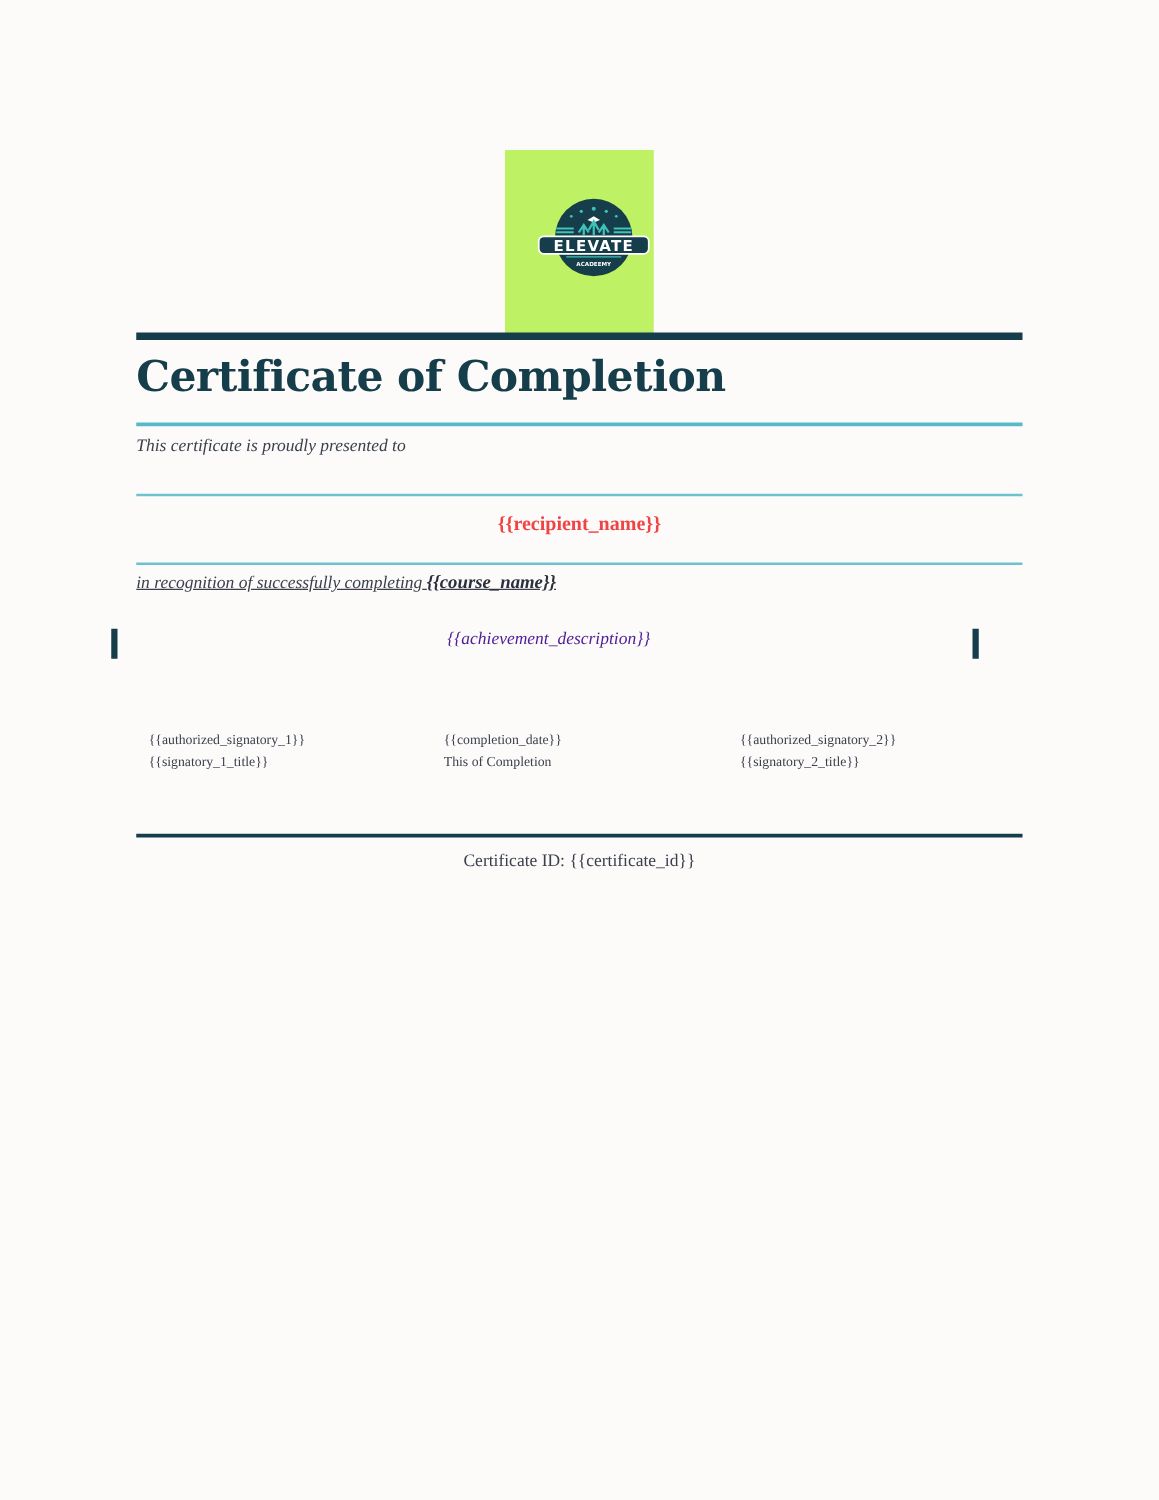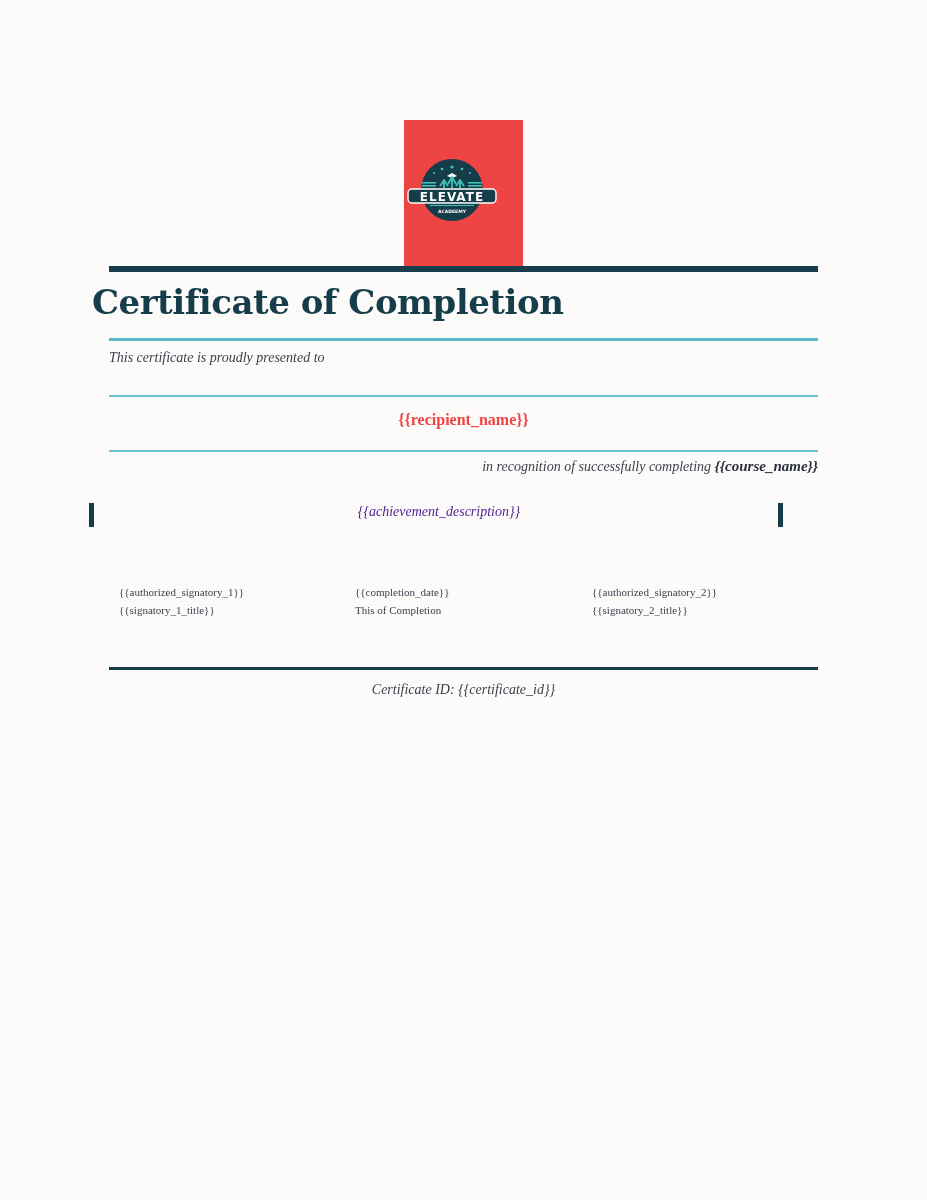--- a/index.html
+++ b/index.html
@@ -6,57 +6,57 @@
   body {
     width: 927px; height: 1200px;
     background: #fcfbfa;
     position: relative;
     font-family: "Liberation Serif", "DejaVu Serif", serif;
     color: #2f3441;
     overflow: hidden;
   }
   .logo {
     position: absolute; left: 404px; top: 120px; width: 119px; height: 148px;
-    background: #ef4444;
-    display: flex; align-items: center; justify-content: flex-start;
+    background: #bef264;
+    display: flex; align-items: center; justify-content: flex-end;
   }
   .rule-top { position: absolute; left: 109px; top: 266px; width: 709px; height: 6px; background: #163d4a; }
   .title {
-    position: absolute; left: 92px; top: 282px;
+    position: absolute; left: 109px; top: 282px;
     font-family: "DejaVu Serif", serif; font-weight: bold;
     font-size: 34px; color: #163d4a; letter-spacing: -0.5px; white-space: nowrap;
   }
   .rule-teal { position: absolute; left: 109px; top: 338px; width: 709px; height: 3px; background: #58b9c9; }
   .presented {
     position: absolute; left: 109px; width: 709px; top: 350px;
     font-style: italic; font-size: 14px; color: #3a3f4c;
   }
   .rule-thin { position: absolute; left: 109px; width: 709px; height: 2px; background: #6ec2cf; }
   .recipient {
     position: absolute; left: 109px; width: 709px; top: 411px;
     text-align: center; font-weight: bold; font-size: 16px; color: #ef4444;
   }
   .recognition {
     position: absolute; left: 109px; width: 709px; top: 458px;
-    text-align: right; font-size: 14px; color: #3a3f4c;
+    text-align: left; font-size: 14px; color: #3a3f4c; text-decoration: underline;
   }
   .recognition .lead { font-style: italic; }
   .recognition b { font-style: italic; font-size: 15px; color: #2a2f3c; }
   .achieve {
     position: absolute; left: 109px; width: 660px; top: 504px;
     text-align: center; font-style: italic; font-size: 14px; color: #4c1d95;
   }
   .bar-mark { position: absolute; top: 503px; width: 5px; height: 24px; background: #163d4a; }
   .sig {
     position: absolute; top: 583px; font-size: 11px; line-height: 18px; color: #3a3f4c; white-space: nowrap;
   }
   .rule-bottom { position: absolute; left: 109px; top: 667px; width: 709px; height: 3px; background: #163d4a; }
   .certid {
     position: absolute; left: 109px; width: 709px; top: 682px;
-    text-align: center; font-style: italic; font-size: 14px; color: #3a3f4c;
+    text-align: center; font-size: 14px; color: #3a3f4c;
   }
 </style>
 </head>
 <body>
 
 <div class="logo">
   <svg width="96" height="80" viewBox="0 0 96 80">
     <circle cx="48" cy="36" r="31" fill="#163d4a"></circle>
     <circle cx="48" cy="13" r="1.6" fill="#3fc2b8"></circle>
     <circle cx="38" cy="15" r="1.3" fill="#3fc2b8"></circle>

